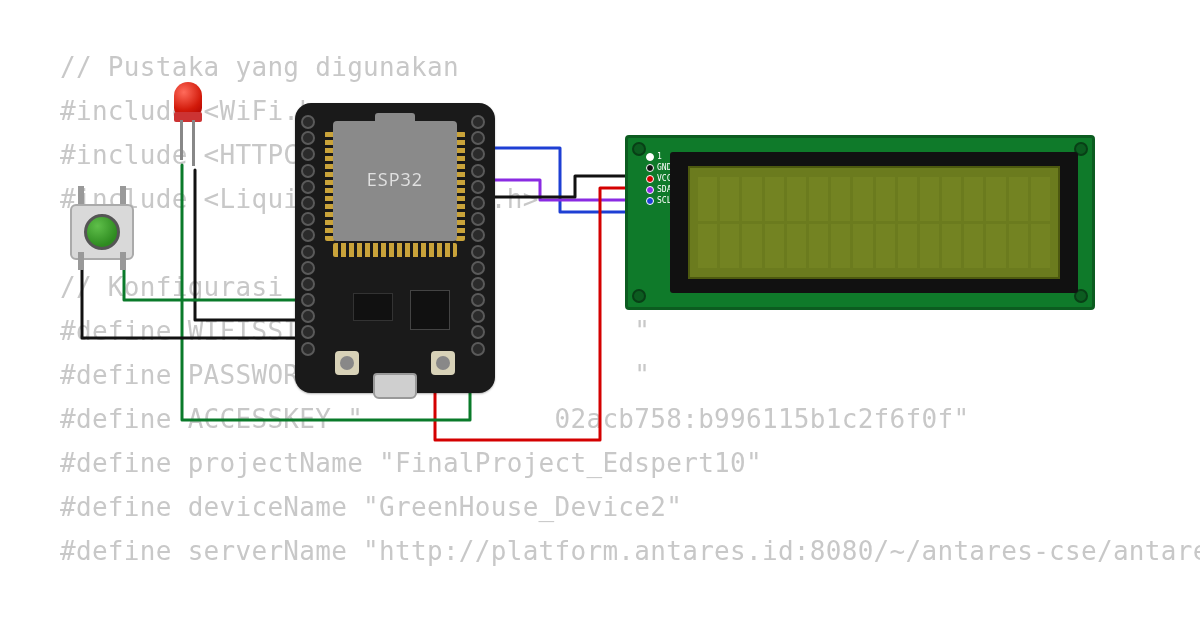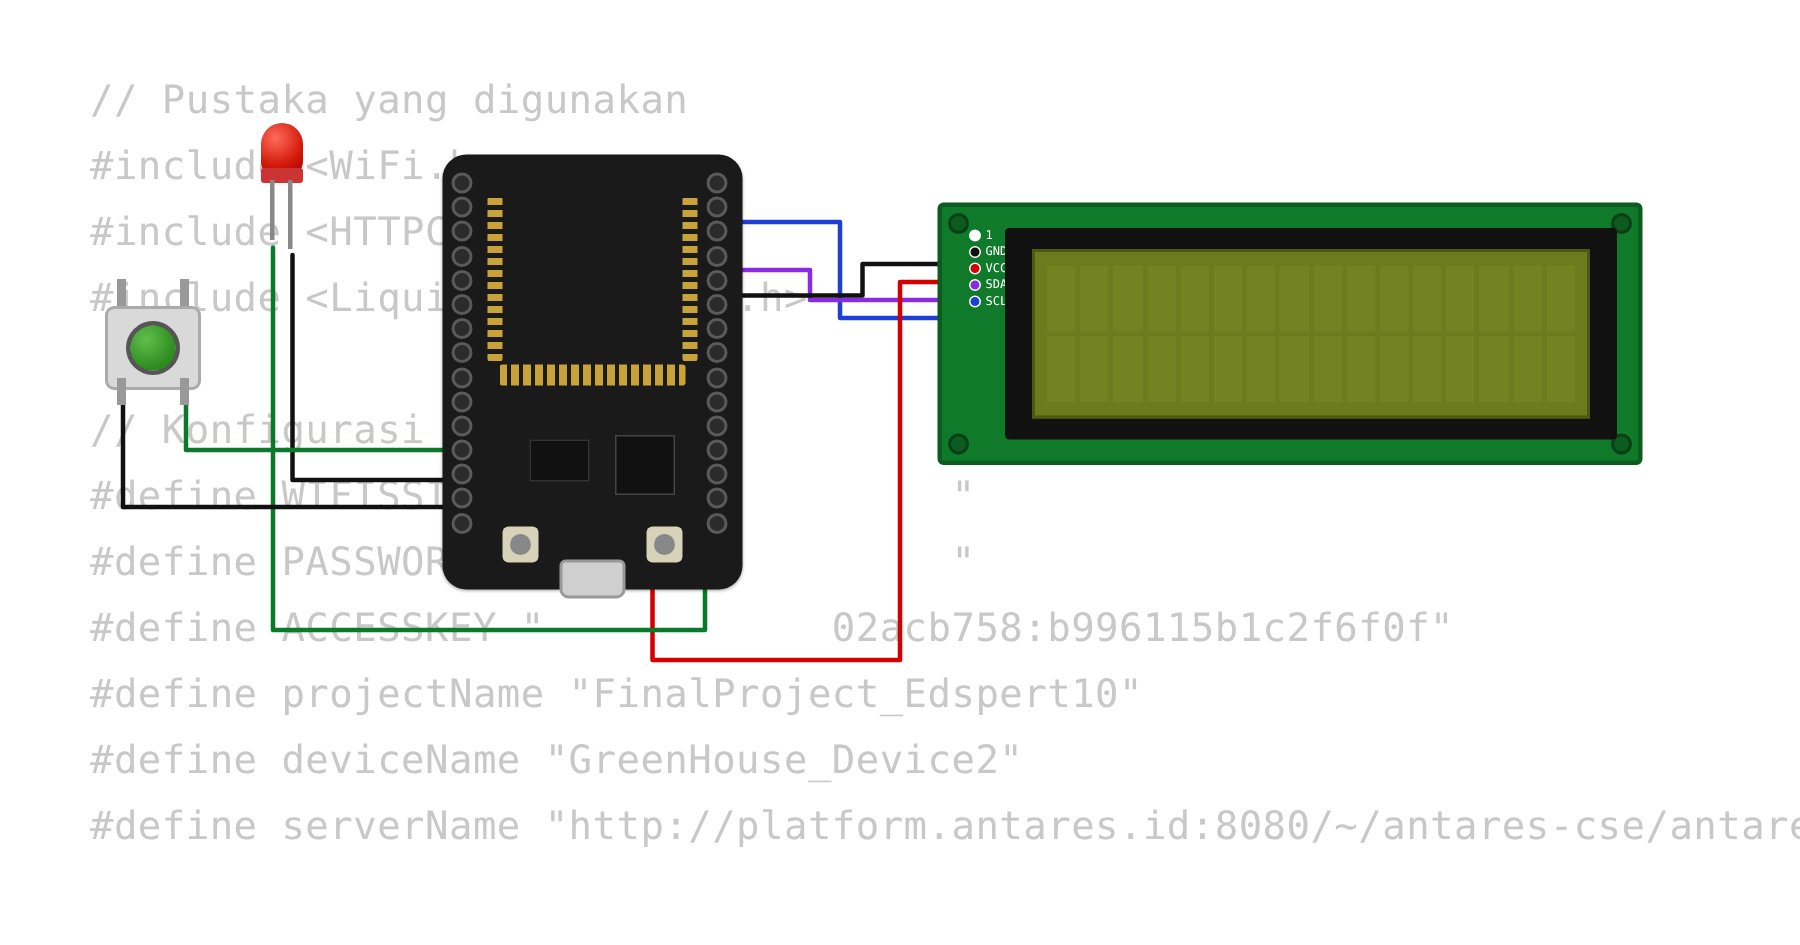--- a/index.html
+++ b/index.html
@@ -266,20 +266,23 @@
       <div class="pin"></div>
       <div class="pin"></div>
       <div class="pin"></div>
       <div class="pin"></div>
       <div class="pin"></div>
       <div class="pin"></div>
       <div class="pin"></div>
     </div>
   <div class="gold-pads side-l"></div>
   <div class="gold-pads side-r"></div>
+  <div class="shield">
+    <div class="label">ESP32</div>
+  </div>
   <div class="gold-pads"></div>
   <div class="chip1"></div>
   <div class="chip2"></div>
   <div class="btn l"></div>
   <div class="btn r"></div>
   <div class="usb"></div>
 </div>
 
 <div class="lcd">
   <div class="screws">

